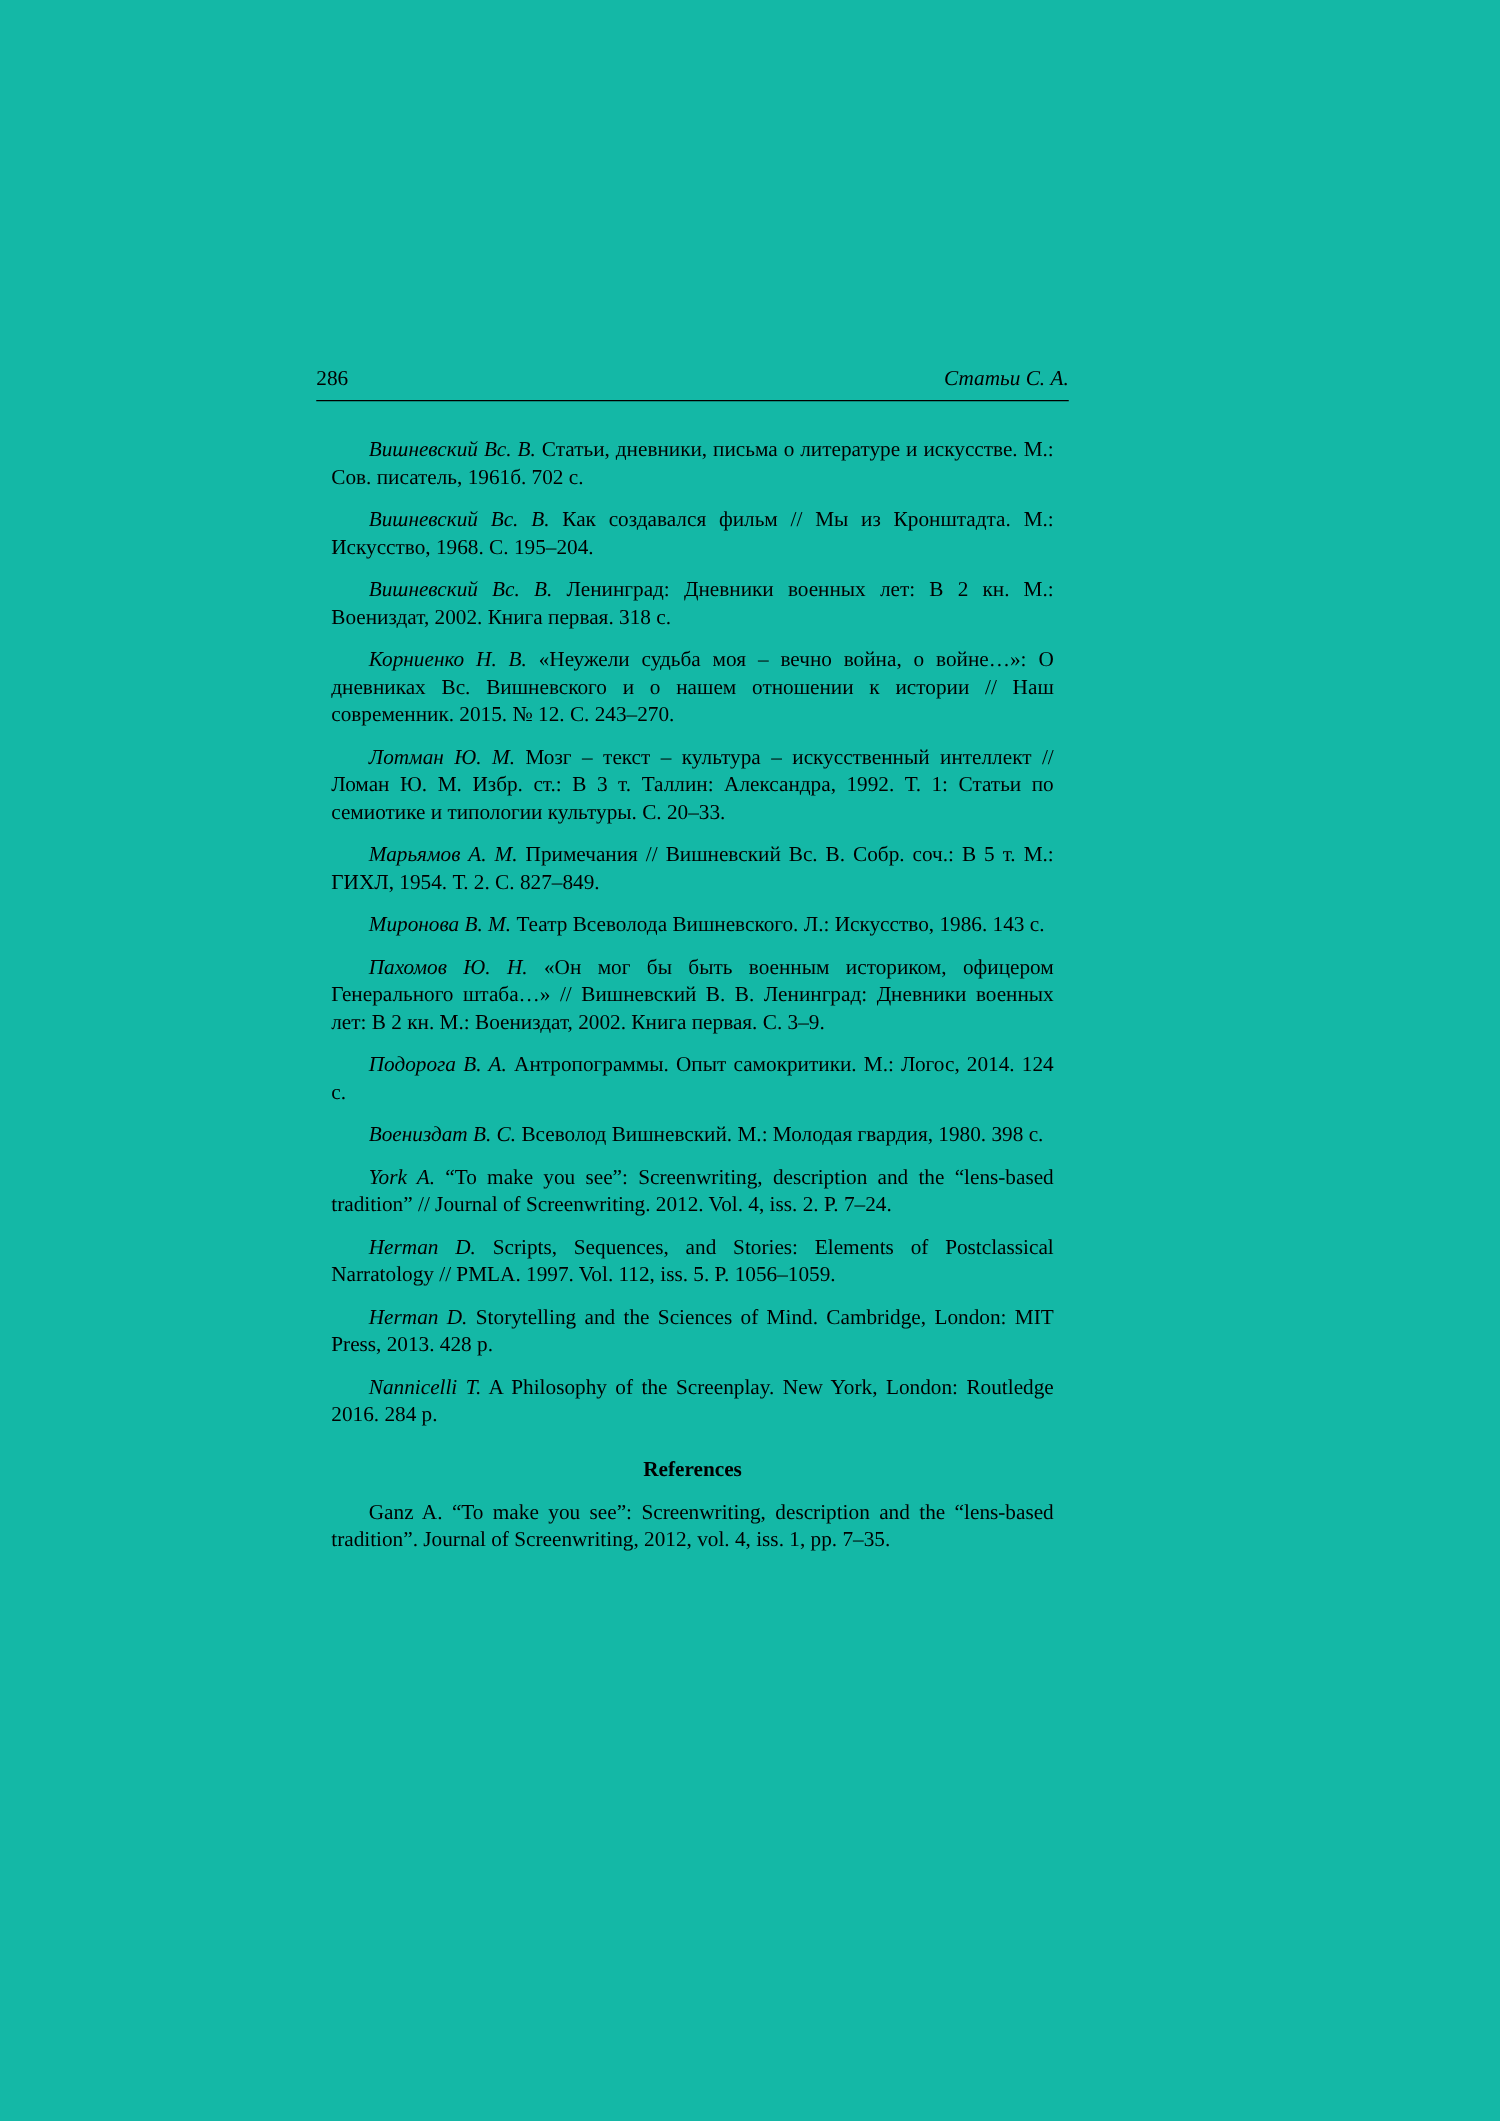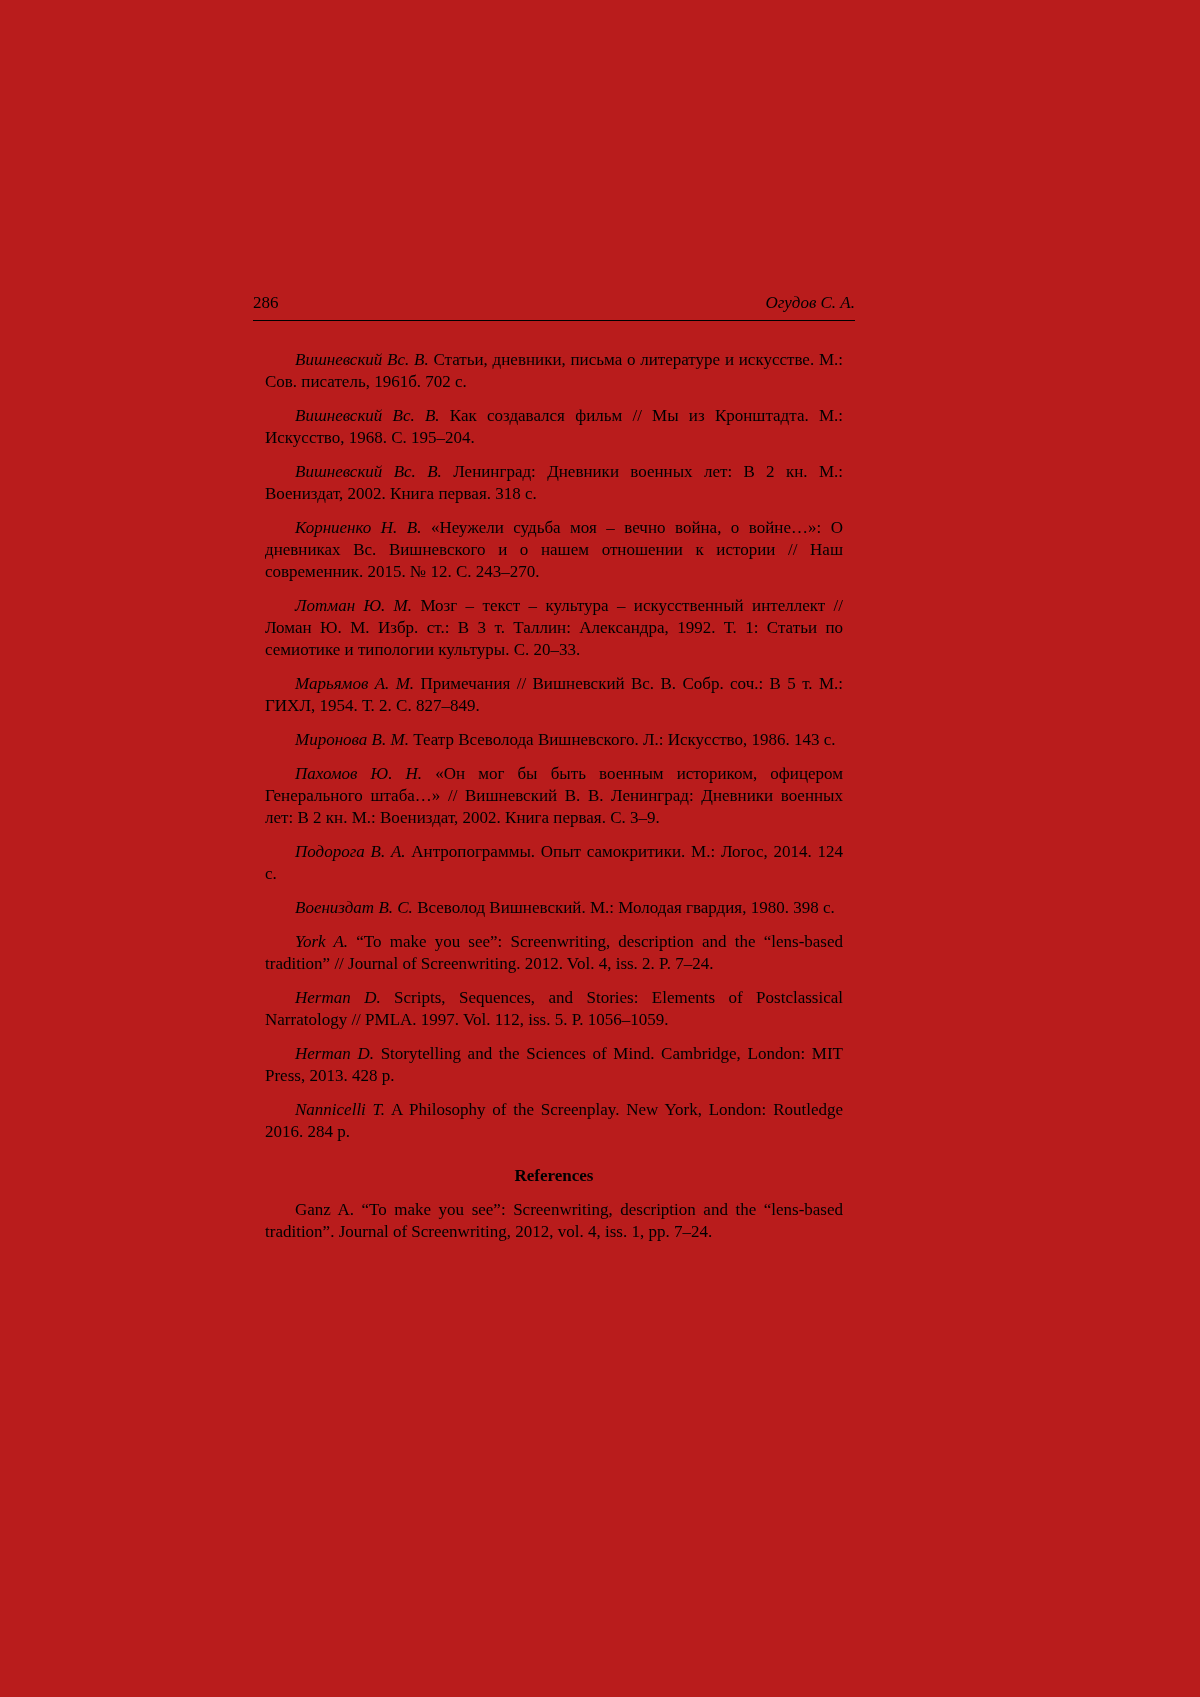--- a/index.html
+++ b/index.html
@@ -9,21 +9,21 @@
     width: 1200px;
     height: 1697px;
     background: #ffffff;
     font-family: "Liberation Serif", "DejaVu Serif", serif;
     color: #000000;
   }
   .page {
     position: relative;
     width: 1200px;
     height: 1697px;
-    background: #b91c1c;
+    background: #14b8a6;
     overflow: hidden;
   }
   .page-header {
     position: absolute;
     top: 293px;
     left: 253px;
     width: 602px;
     display: flex;
     justify-content: space-between;
     align-items: baseline;
@@ -62,38 +62,38 @@
     text-align: left;
   }
 </style>
 </head>
 <body>
 
 <div class="page">
 
   <header class="page-header">
     <span>286</span>
-    <span class="running-head-author">Огудов С. А.</span>
+    <span class="running-head-author">Статьи С. А.</span>
   </header>
 
   <main class="content">
     <p class="entry"><span class="author">Вишневский Вс. В.</span><span> Статьи, дневники, письма о литературе и искусстве. М.: Сов. писатель, 1961б. 702 с.</span></p>
     <p class="entry"><span class="author">Вишневский Вс. В.</span><span> Как создавался фильм // Мы из Кронштадта. М.: Искусство, 1968. С. 195–204.</span></p>
     <p class="entry"><span class="author">Вишневский Вс. В.</span><span> Ленинград: Дневники военных лет: В 2 кн. М.: Воениздат, 2002. Книга первая. 318 с.</span></p>
     <p class="entry"><span class="author">Корниенко Н. В.</span><span> «Неужели судьба моя – вечно война, о войне…»: О дневниках Вс. Вишневского и о нашем отношении к истории // Наш современник. 2015. № 12. С. 243–270.</span></p>
     <p class="entry"><span class="author">Лотман Ю. М.</span><span> Мозг – текст – культура – искусственный интеллект // Ломан Ю. М. Избр. ст.: В 3 т. Таллин: Александра, 1992. Т. 1: Статьи по семиотике и типологии культуры. С. 20–33.</span></p>
     <p class="entry"><span class="author">Марьямов А. М.</span><span> Примечания // Вишневский Вс. В. Собр. соч.: В 5 т. М.: ГИХЛ, 1954. Т. 2. С. 827–849.</span></p>
     <p class="entry"><span class="author">Миронова В. М.</span><span> Театр Всеволода Вишневского. Л.: Искусство, 1986. 143 с.</span></p>
     <p class="entry"><span class="author">Пахомов Ю. Н.</span><span> «Он мог бы быть военным историком, офицером Генерального штаба…» // Вишневский В. В. Ленинград: Дневники военных лет: В 2 кн. М.: Воениздат, 2002. Книга первая. С. 3–9.</span></p>
     <p class="entry"><span class="author">Подорога В. А.</span><span> Антропограммы. Опыт самокритики. М.: Логос, 2014. 124 с.</span></p>
     <p class="entry"><span class="author">Воениздат В. С.</span><span> Всеволод Вишневский. М.: Молодая гвардия, 1980. 398 с.</span></p>
     <p class="entry"><span class="author">York A.</span><span> “To make you see”: Screenwriting, description and the “lens-based tradition” // Journal of Screenwriting. 2012. Vol. 4, iss. 2. P. 7–24.</span></p>
     <p class="entry"><span class="author">Herman D.</span><span> Scripts, Sequences, and Stories: Elements of Postclassical Narratology // PMLA. 1997. Vol. 112, iss. 5. P. 1056–1059.</span></p>
     <p class="entry"><span class="author">Herman D.</span><span> Storytelling and the Sciences of Mind. Cambridge, London: MIT Press, 2013. 428 p.</span></p>
     <p class="entry"><span class="author">Nannicelli T.</span><span> A Philosophy of the Screenplay. New York, London: Routledge 2016. 284 p.</span></p>
 
     <h2 class="references-title">References</h2>
 
-    <p class="entry"><span>Ganz A. “To make you see”: Screenwriting, description and the “lens-based tradition”. </span><span class="italic">Journal of Screenwriting</span><span>, 2012, vol. 4, iss. 1, pp. 7–24.</span></p>
+    <p class="entry"><span>Ganz A. “To make you see”: Screenwriting, description and the “lens-based tradition”. </span><span class="italic">Journal of Screenwriting</span><span>, 2012, vol. 4, iss. 1, pp. 7–35.</span></p>
   </main>
 
 
 </div>
 
 </body></html>

